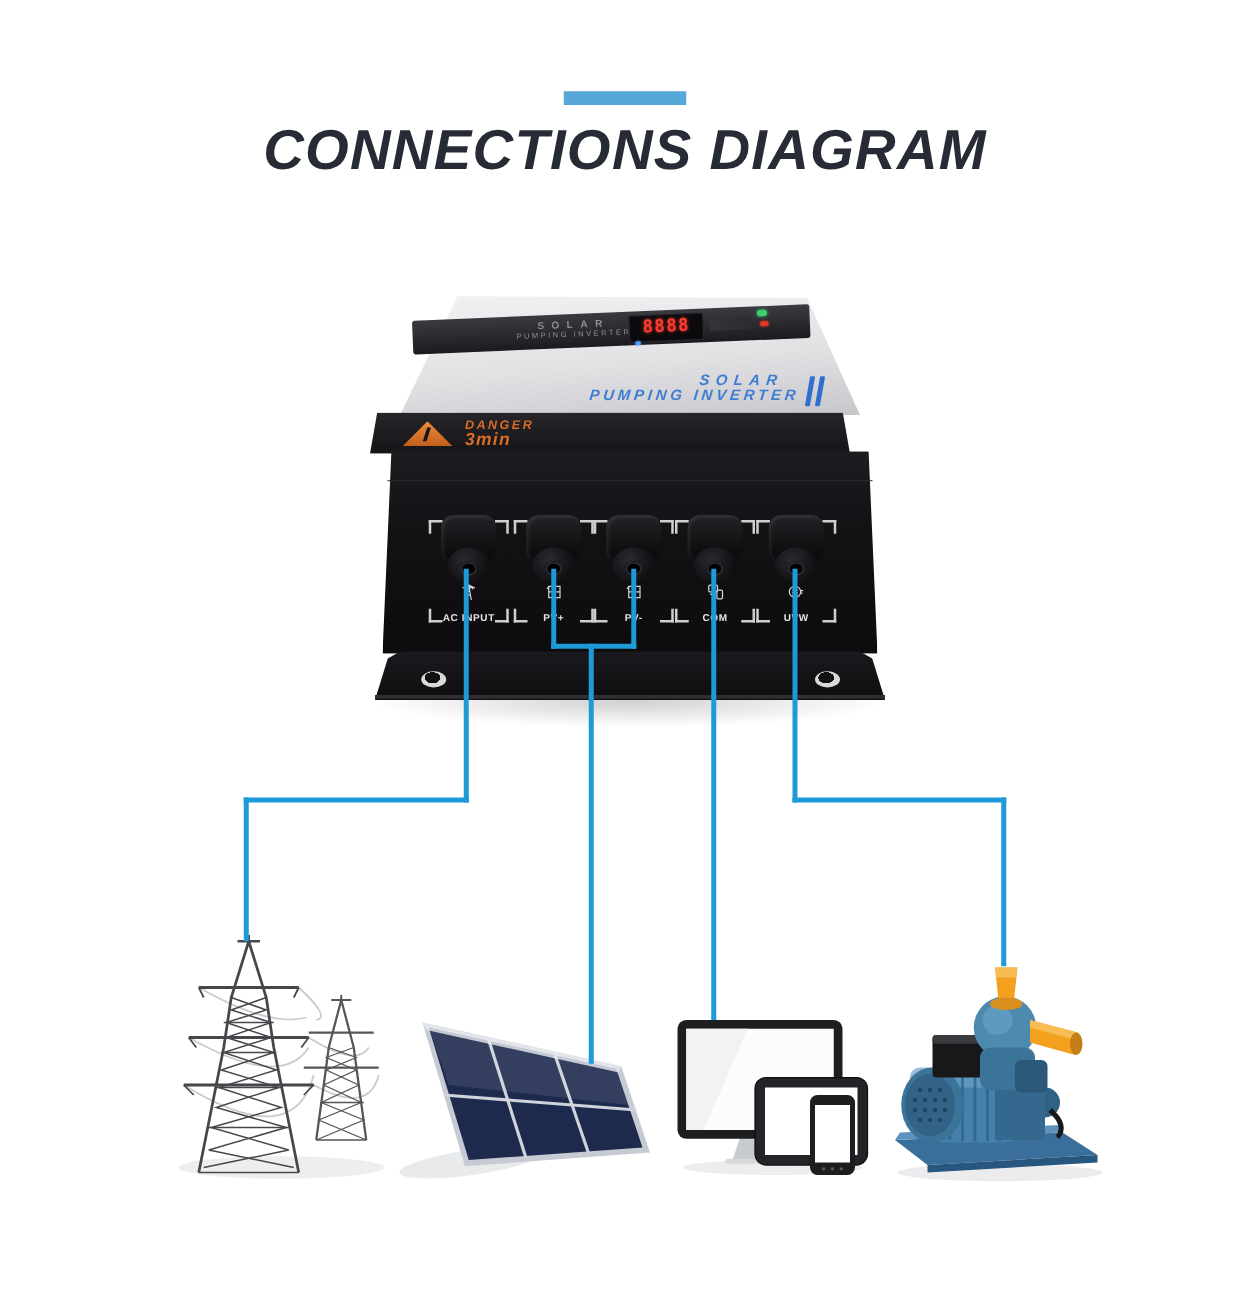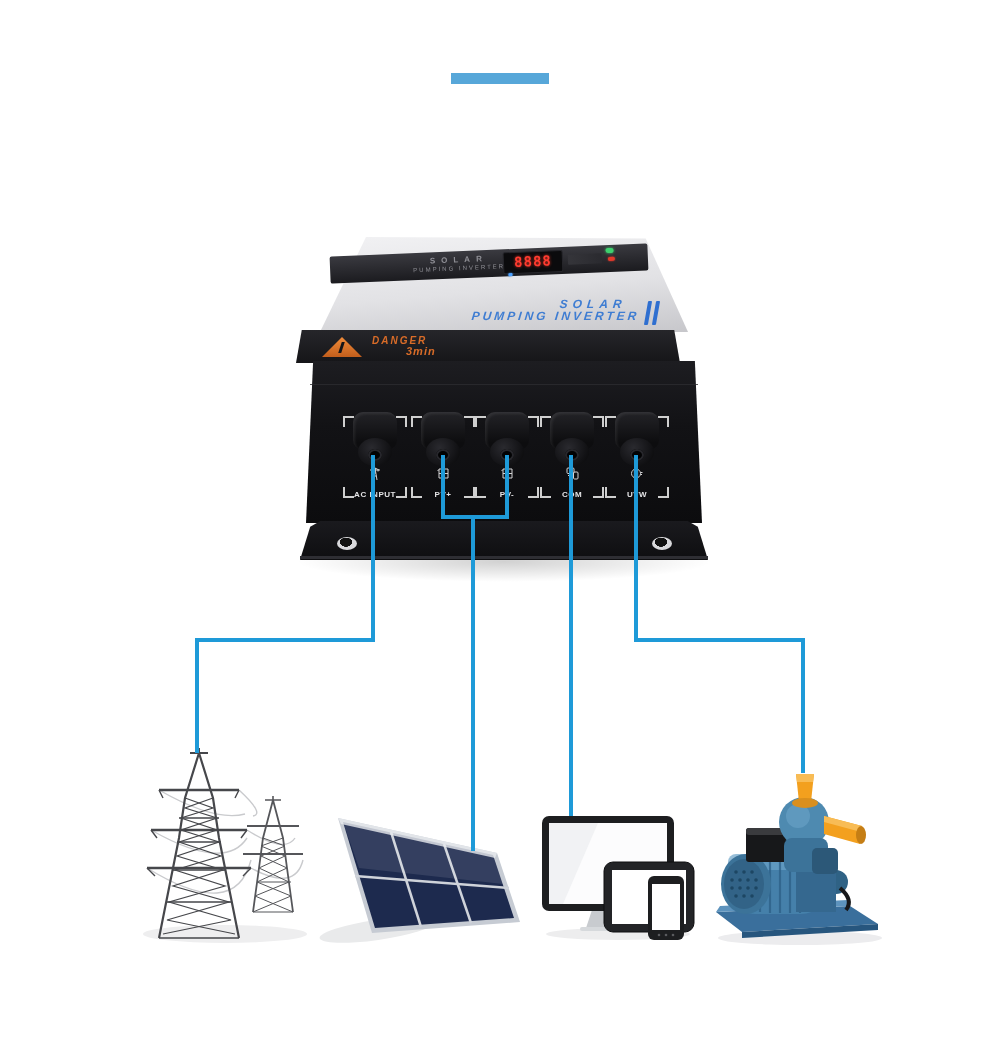--- a/index.html
+++ b/index.html
@@ -39,21 +39,21 @@
   .brand-bars i{position:absolute;top:0;width:4px;height:24px;background:#2f6fd0;transform:skewX(-10deg);border-radius:1px;}
   .brand-bars i:nth-child(2){left:8px;}
 
   .dev-band{left:296px;top:330px;width:384px;height:33px;background:linear-gradient(180deg,#26262a,#151518);
             clip-path:polygon(1.5% 0,98.5% 0,100% 100%,0 100%);}
   .warn-tri{left:26px;top:7px;width:40px;height:20px;background:linear-gradient(180deg,#f08c3a,#c25e1c);
             clip-path:polygon(50% 0,100% 100%,0 100%);}
   .warn-bolt{left:44px;top:12px;width:3px;height:11px;background:#151518;transform:skewX(-18deg);}
   .warn-text{left:76px;top:5px;color:#d96c28;font-style:italic;font-weight:800;line-height:11px;}
   .warn-text .w1{font-size:10px;letter-spacing:2px;}
-  .warn-text .w2{font-size:11px;letter-spacing:1px;margin-left:34px;}
+  .warn-text .w2{font-size:14px;letter-spacing:1px;}
 
   .dev-body{left:306px;top:361px;width:396px;height:162px;
             background:linear-gradient(180deg,#1d1d21 0%,#121215 40%,#0c0c0e 100%);
             clip-path:polygon(1.8% 0,98.2% 0,100% 100%,0 100%);}
   .body-groove{left:310px;top:384px;width:388px;height:1px;background:#2c2c31;opacity:.8;}
 
   .dev-flange{left:300px;top:521px;width:408px;height:39px;background:linear-gradient(180deg,#1a1a1e,#0e0e10);
               clip-path:polygon(0 100%,2.5% 15%,5% 0,95% 0,97.5% 15%,100% 100%);}
   .flange-edge{left:300px;top:556px;width:408px;height:3px;background:#2e2e33;}
   .screw{width:20px;height:13px;border-radius:50%;
@@ -82,20 +82,21 @@
 
   
   .illus{z-index:2;}
 </style>
 </head>
 <body>
 
 <div id="stage">
 
   <div class="abs accent-bar"></div>
+  <div class="abs page-title">CONNECTIONS DIAGRAM</div>
 
   <div class="abs dev-shadow"></div>
 
   <div>
     <div class="abs dev-top"></div>
 
     <div class="abs dev-strip">
       <div class="abs strip-text">
         <div class="l1">SOLAR</div>
         <div class="l2">PUMPING INVERTER</div>

